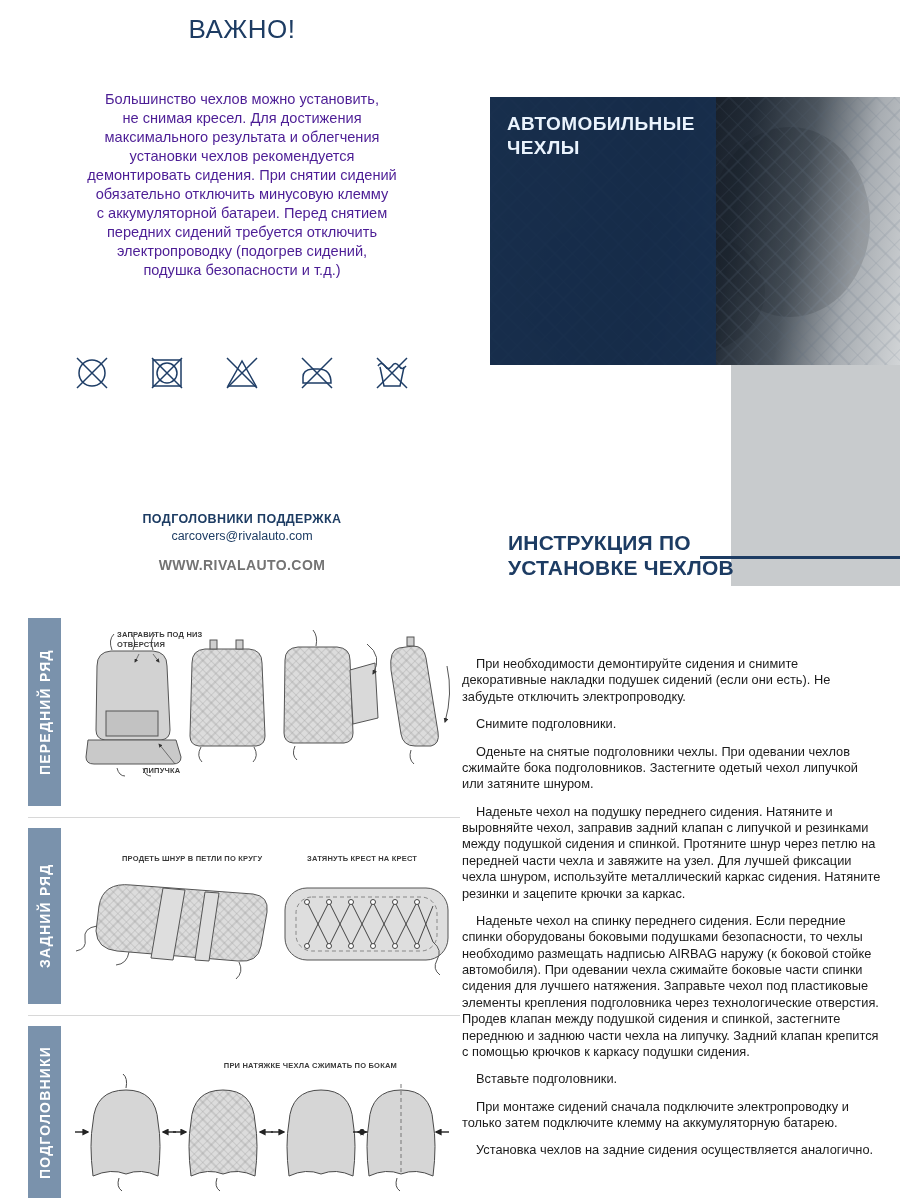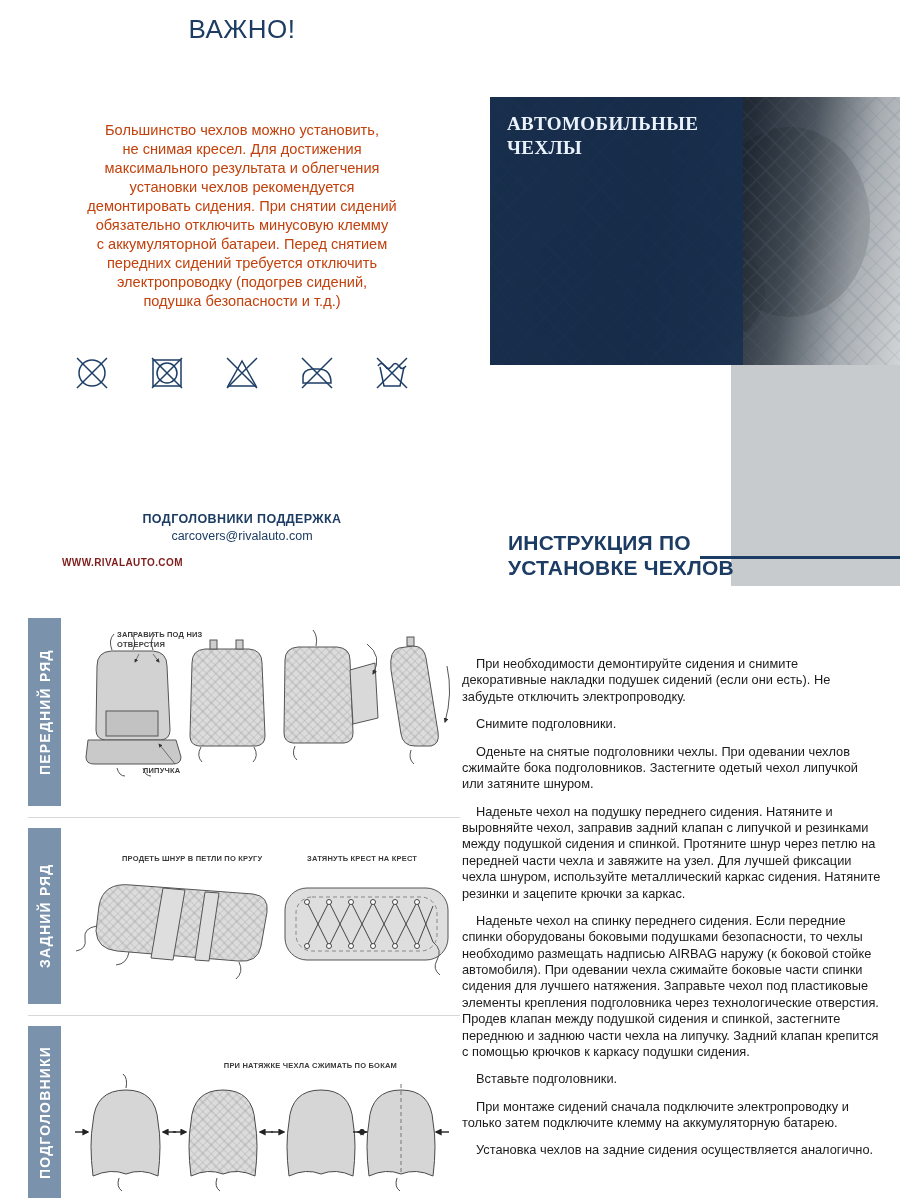--- a/index.html
+++ b/index.html
@@ -3,34 +3,34 @@
 <meta charset="utf-8">
 <style>
   * { margin:0; padding:0; box-sizing:border-box; }
   html,body { background:#ebebeb; font-family:"Liberation Sans", sans-serif; }
   .page { position:relative; width:900px; height:1200px; margin:0 auto; background:#ffffff; overflow:hidden; }
 
   
   .imp-title { position:absolute; left:62px; top:14px; width:360px; text-align:center;
                font-size:26px; font-weight:normal; color:#1d3c63; letter-spacing:.5px; }
   .imp-par   { position:absolute; left:55px; top:90px; width:374px; text-align:center;
-               font-size:14.6px; line-height:1.3; color:#c2410c; white-space:pre-line;margin-top:31px; }
+               font-size:14.6px; line-height:1.3; color:#4c1d95; white-space:pre-line; }
   .care-icons{ position:absolute; left:72px; top:352px; width:340px; display:flex; justify-content:space-between; }
   .care-icons svg { width:40px; height:40px; stroke:#1e3d66; fill:none; stroke-width:1.5; }
   .support   { position:absolute; left:62px; top:512px; width:360px; text-align:center; color:#1d3c63; }
   .support-title { font-size:12.5px; font-weight:bold; letter-spacing:.4px; }
   .support-email { font-size:12.5px; margin-top:3px; }
-  .website   { position:absolute; left:62px; top:557px; width:360px; 
-               font-size:10px; font-weight:bold; color:#7f1d1d; letter-spacing:.4px; }
+  .website   { position:absolute; left:62px; top:557px; width:360px; text-align:center;
+               font-size:14px; font-weight:bold; color:#737373; letter-spacing:.4px; }
 
   
   .photo { position:absolute; left:490px; top:97px; width:410px; height:268px;
            background:linear-gradient(100deg,#1c2633 0%,#0f151e 40%,#222b36 58%,#4c555e 72%,#a8adb2 86%,#d2d5d7 100%); }
   .quilt { position:absolute; left:0; top:0; width:100%; height:100%; opacity:.28; }
-  .photo-overlay { position:absolute; left:0; top:0; width:253px; height:268px; background:rgba(23,48,80,.86);font-family:Liberation Serif, serif; }
+  .photo-overlay { position:absolute; left:0; top:0; width:226px; height:268px; background:rgba(23,48,80,.86); }
   .photo-title { padding:15px 17px; font-size:19px; line-height:1.25; font-weight:bold;
                  color:#eaf3fd; white-space:pre-line; letter-spacing:.4px; }
   .gray-block { position:absolute; left:731px; top:365px; width:169px; height:221px; background:#c8cbcd; }
   .instr-title { position:absolute; left:508px; top:531px; font-size:21px; font-weight:bold;
                  color:#1d3c63; line-height:1.18; letter-spacing:.2px; white-space:pre-line; }
   .title-rule { position:absolute; left:700px; top:556px; width:200px; height:3px; background:#1d3c63; }
 
   
   .sections { position:absolute; left:28px; top:618px; width:432px; }
   .section  { display:flex; }

